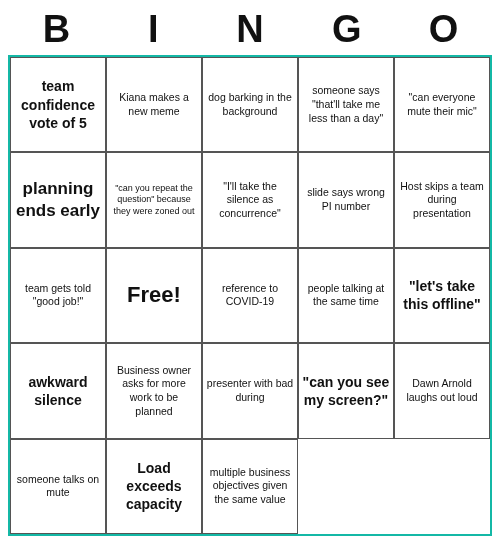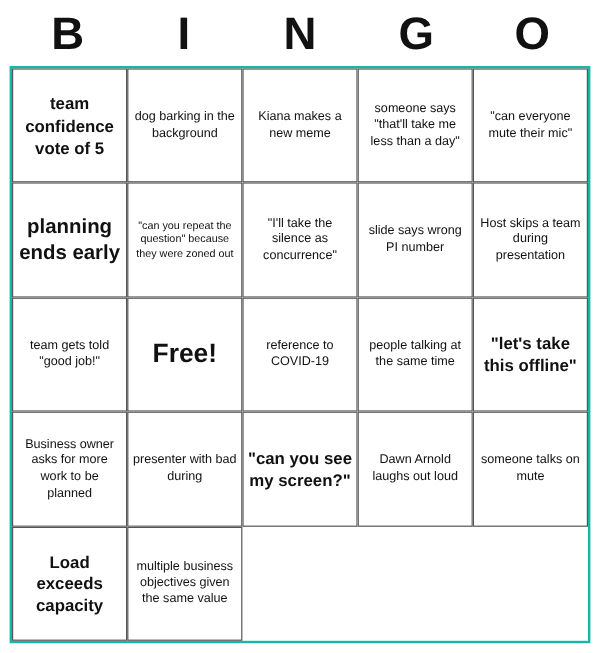--- a/index.html
+++ b/index.html
@@ -80,34 +80,35 @@
 <div class="bingo-title">
 <span class="bingo-letter">B</span>
     <span class="bingo-letter">I</span>
     <span class="bingo-letter">N</span>
     <span class="bingo-letter">G</span>
     <span class="bingo-letter">O</span>
   </div>
 
 <div class="bingo-grid">
 <div class="bingo-cell medium-large">team confidence vote of 5</div>
+    <div class="bingo-cell">Kiana makes a new meme</div>
     <div class="bingo-cell">dog barking in the background</div>
-    <div class="bingo-cell">Kiana makes a new meme</div>
     <div class="bingo-cell">someone says "that'll take me less than a day"</div>
     <div class="bingo-cell">"can everyone mute their mic"</div>
     <div class="bingo-cell large-text">planning ends early</div>
     <div class="bingo-cell" style="font-size: 9px;">"can you repeat the question" because they were zoned out</div>
     <div class="bingo-cell">"I'll take the silence as concurrence"</div>
     <div class="bingo-cell">slide says wrong PI number</div>
     <div class="bingo-cell">Host skips a team during presentation</div>
     <div class="bingo-cell">team gets told "good job!"</div>
     <div class="bingo-cell free">Free!</div>
     <div class="bingo-cell">reference to COVID-19</div>
     <div class="bingo-cell">people talking at the same time</div>
     <div class="bingo-cell medium-large">"let's take this offline"</div>
+    <div class="bingo-cell medium-large">awkward silence</div>
     <div class="bingo-cell">Business owner asks for more work to be planned</div>
     <div class="bingo-cell">presenter with bad during</div>
     <div class="bingo-cell medium-large">"can you see my screen?"</div>
     <div class="bingo-cell">Dawn Arnold laughs out loud</div>
     <div class="bingo-cell">someone talks on mute</div>
     <div class="bingo-cell medium-large">Load exceeds capacity</div>
     <div class="bingo-cell">multiple business objectives given the same value</div>
   </div>
 
 </body></html>

